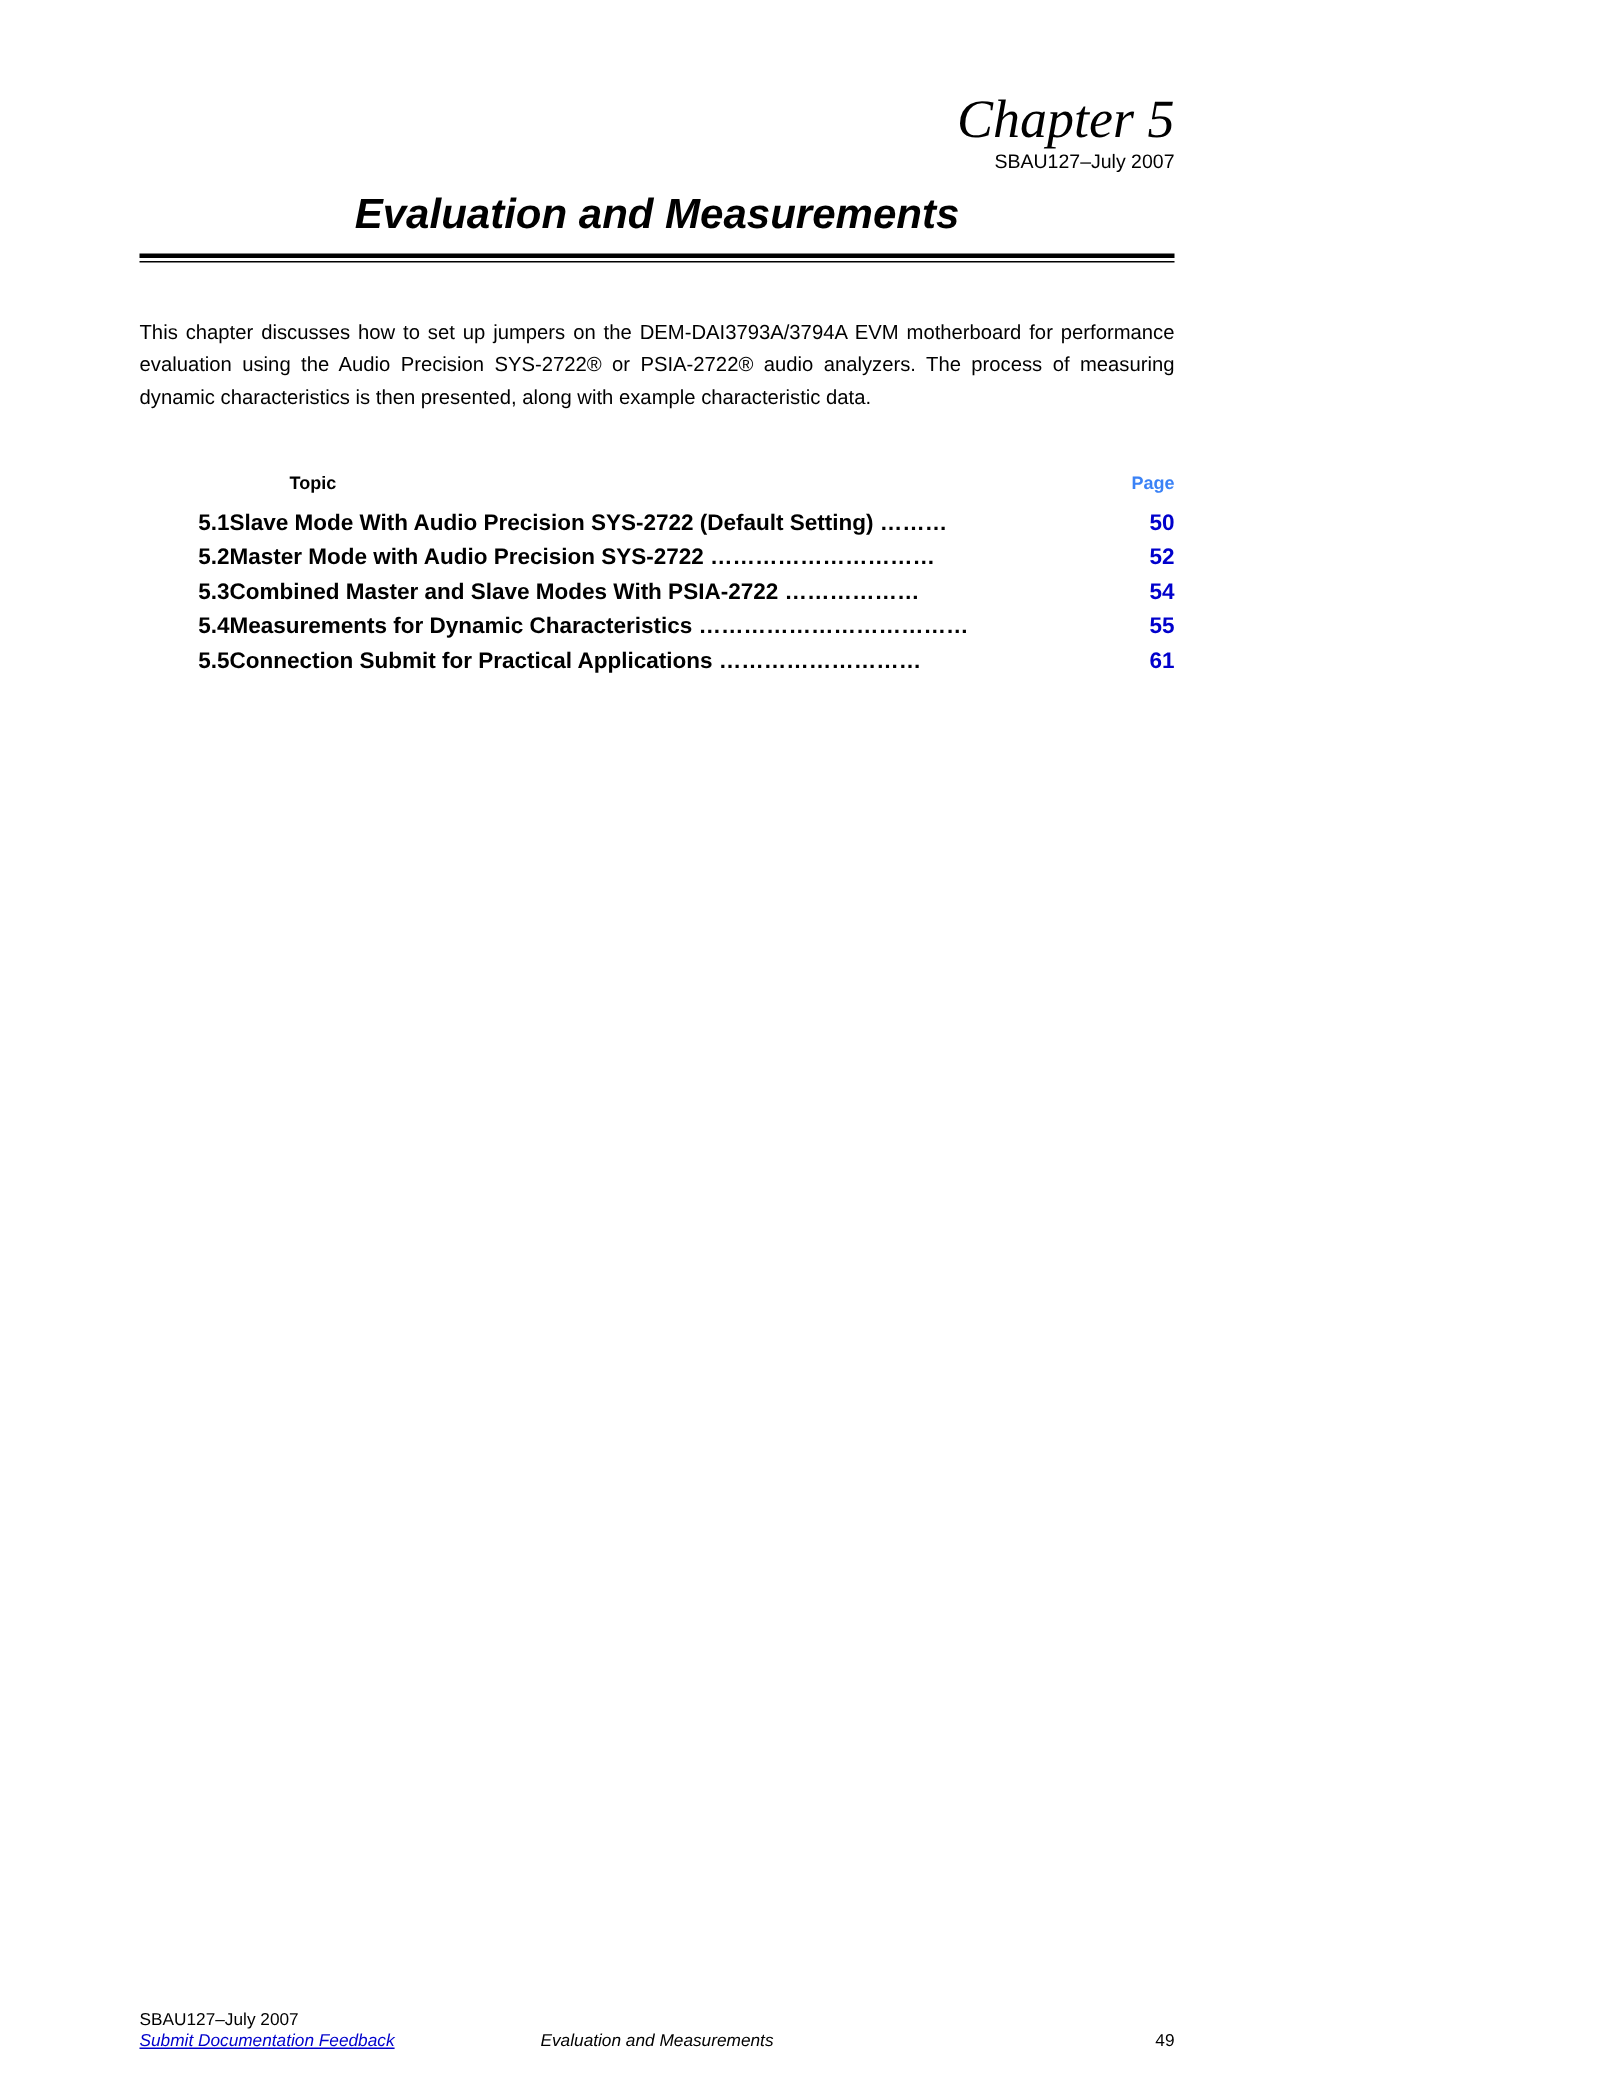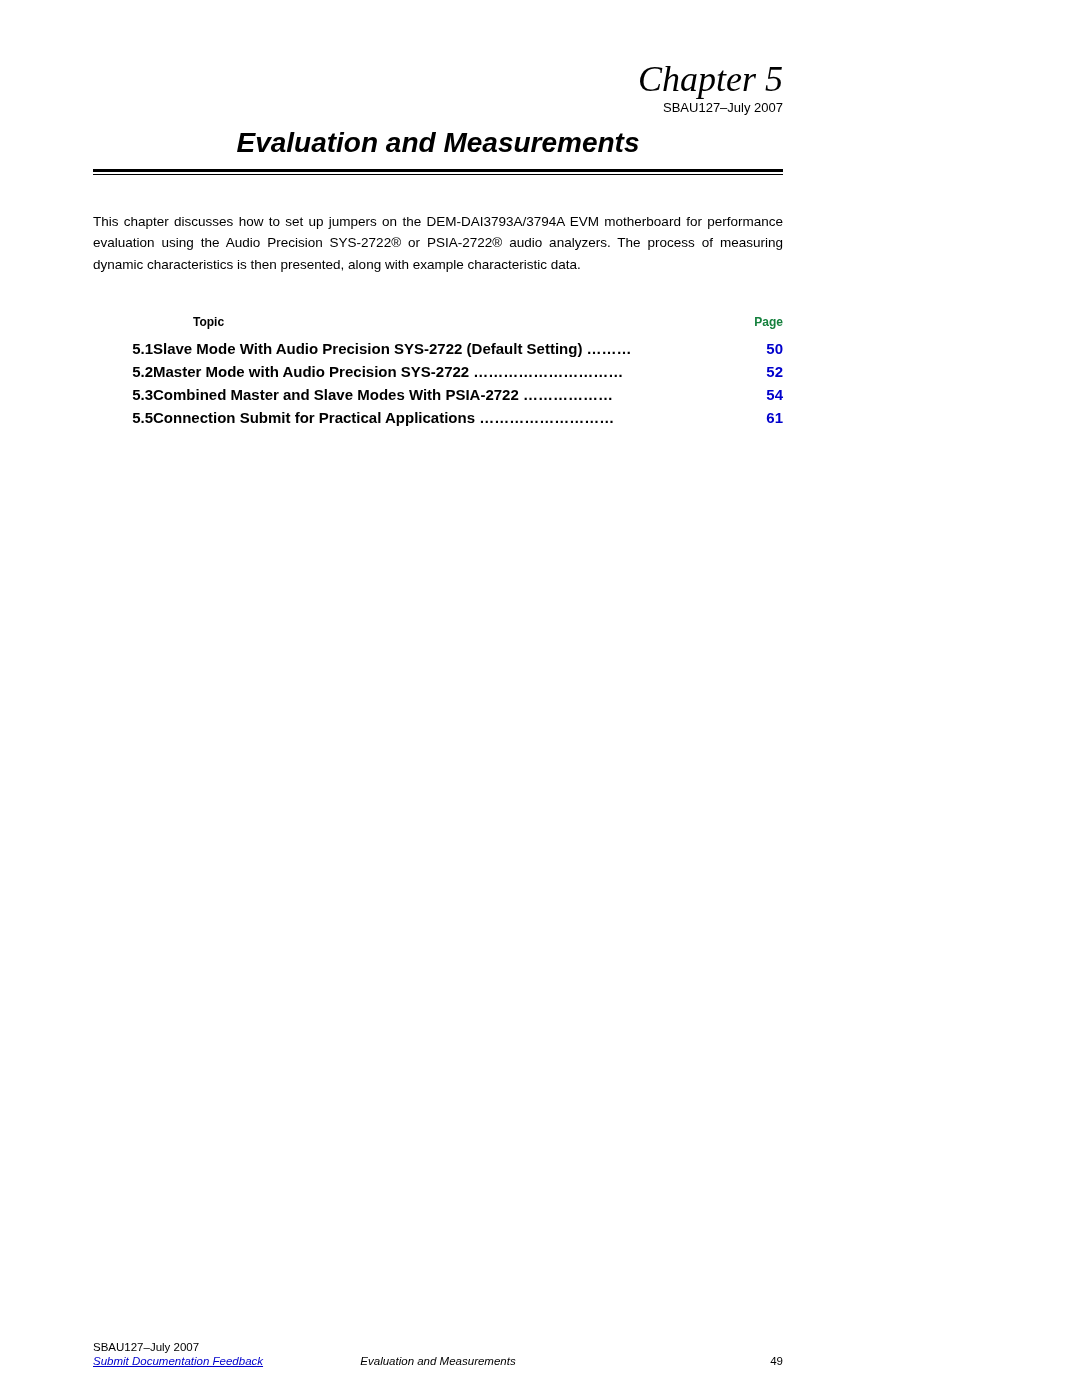--- a/index.html
+++ b/index.html
@@ -208,38 +208,43 @@
       <hr class="divider-thin">
     </div>
 
     <p class="intro-text">This chapter discusses how to set up jumpers on the DEM-DAI3793A/3794A EVM motherboard for performance evaluation using the Audio Precision SYS-2722® or PSIA-2722® audio analyzers. The process of measuring dynamic characteristics is then presented, along with example characteristic data.</p>
 
     <table class="toc-table">
       <thead>
         <tr class="toc-header-row">
           <td class="toc-number"></td>
           <td class="toc-header-topic toc-text">Topic</td>
-          <td class="toc-header-page toc-page" style="color:#15803d;">Page</td>
+          <td class="toc-header-page toc-page" style="color:#3b82f6;">Page</td>
         </tr>
       </thead>
       <tbody id="toc-body">
       <tr class="toc-row">
             <td class="toc-number">5.1</td>
             <td class="toc-text">Slave Mode With Audio Precision SYS-2722 (Default Setting) ………</td>
             <td class="toc-page">50</td>
           </tr>
           <tr class="toc-row">
             <td class="toc-number">5.2</td>
             <td class="toc-text">Master Mode with Audio Precision SYS-2722 …………………………</td>
             <td class="toc-page">52</td>
           </tr>
           <tr class="toc-row">
             <td class="toc-number">5.3</td>
             <td class="toc-text">Combined Master and Slave Modes With PSIA-2722 ………………</td>
             <td class="toc-page">54</td>
+          </tr>
+          <tr class="toc-row">
+            <td class="toc-number">5.4</td>
+            <td class="toc-text">Measurements for Dynamic Characteristics ………………………………</td>
+            <td class="toc-page">55</td>
           </tr>
           <tr class="toc-row">
             <td class="toc-number">5.5</td>
             <td class="toc-text">Connection Submit for Practical Applications ………………………</td>
             <td class="toc-page">61</td>
           </tr>
         </tbody>
     </table>
 
   </div>

